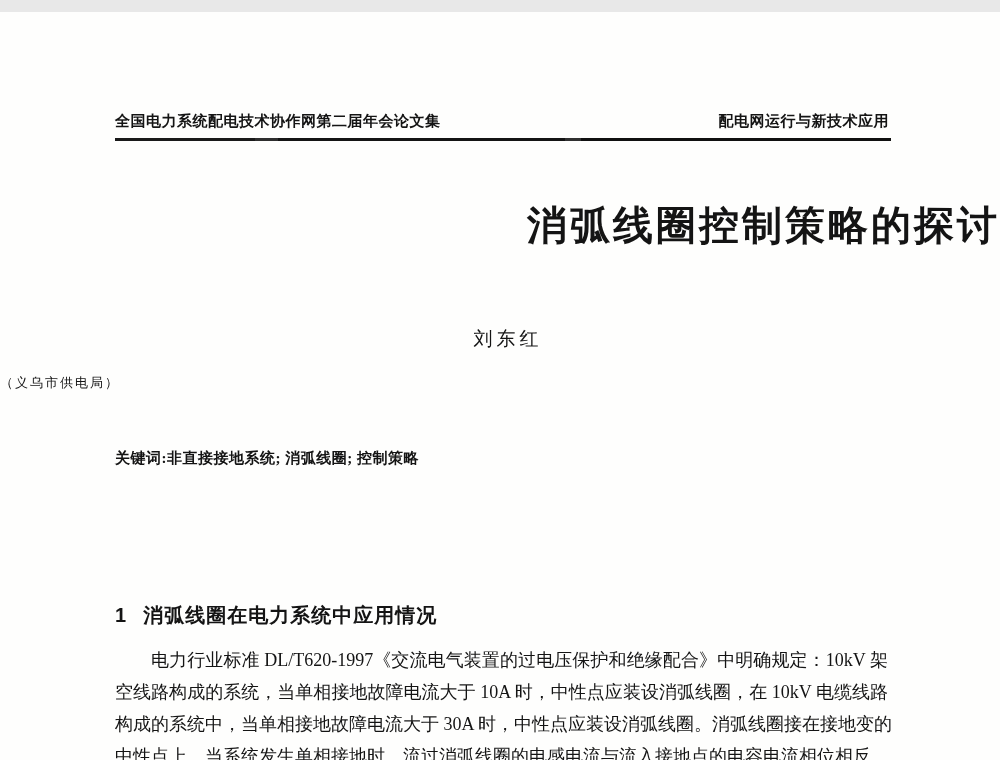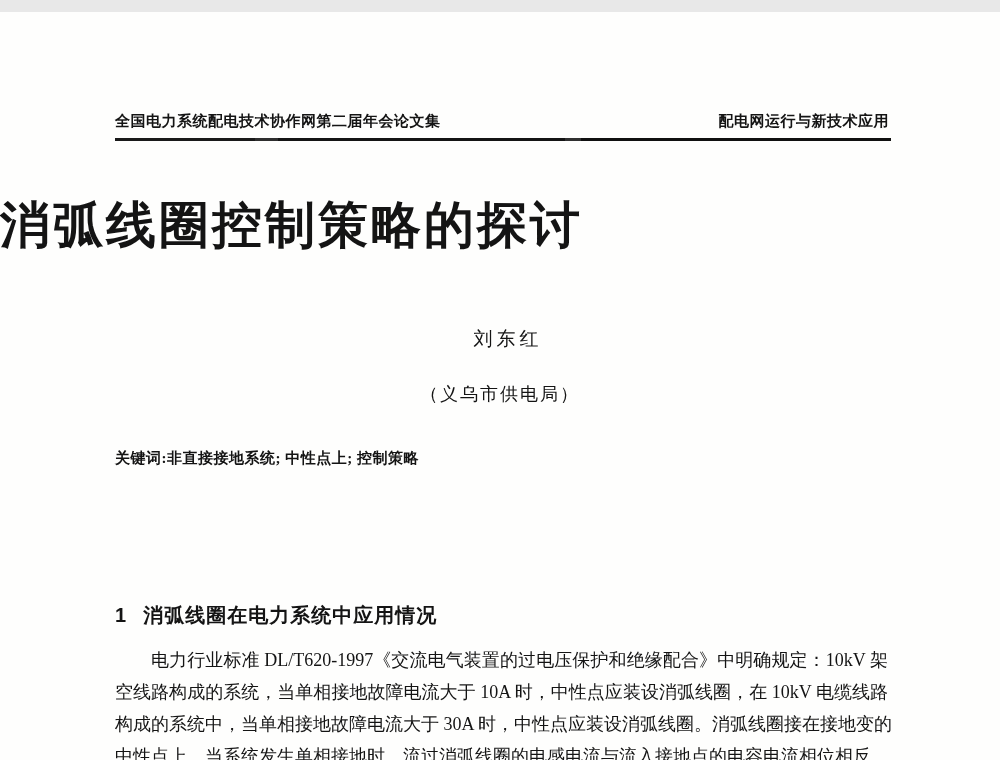--- a/index.html
+++ b/index.html
@@ -38,45 +38,45 @@
     left: 115px;
     width: 776px;
     height: 3px;
     background: linear-gradient(90deg,
       #1a1a1a 0 18%, #2e2e2e 18% 21%, #141414 21% 58%,
       #303030 58% 60%, #101010 60% 100%);
   }
   
   .paper-title {
     position: absolute;
-    top: 180px;
+    top: 186px;
     left: 0;
     width: 100%;
-    text-align: left;
+    text-align: right;
     font-family: "Liberation Sans", sans-serif;
-    font-size: 50px;
+    font-size: 40px;
     font-weight: 700;
     letter-spacing: 3px;
   }
   .author-name {
     position: absolute;
     top: 314px;
     left: 8px;
     width: 100%;
     text-align: center;
     font-size: 19px;
     letter-spacing: 4px;
   }
   .affiliation {
     position: absolute;
-    top: 370px;
+    top: 362px;
     left: 0;
     width: 100%;
-    text-align: center;
-    font-size: 18px;
+    text-align: left;
+    font-size: 13px;
     letter-spacing: 2px;
   }
   
   .abstract-block {
     position: absolute;
     top: 430px;
     left: 115px;
     width: 773px;
     font-size: 15px;
     font-weight: 700;
@@ -148,21 +148,21 @@
   </div>
   <div class="header-rule"></div>
 
   <div class="paper-title">消弧线圈控制策略的探讨</div>
 
   <div class="author-name">刘东红</div>
 
   <div class="affiliation">（义乌市供电局）</div>
 
   <div class="abstract-block">
-    <div class="keywords-line">关键词:非直接接地系统; 中性点上; 控制策略</div>
+    <div class="keywords-line">关键词:非直接接地系统; 消弧线圈; 控制策略</div>
   </div>
 
   <div class="section-heading">
     <span class="section-number">1</span><span>消弧线圈在电力系统中应用情况</span>
   </div>
 
   <div class="body-block">
     <div class="body-line indent">电力行业标准 DL/T620-1997《交流电气装置的过电压保护和绝缘配合》中明确规定：10kV 架</div>
     <div class="body-line">空线路构成的系统，当单相接地故障电流大于 10A 时，中性点应装设消弧线圈，在 10kV 电缆线路</div>
     <div class="body-line">构成的系统中，当单相接地故障电流大于 30A 时，中性点应装设消弧线圈。消弧线圈接在接地变的</div>

